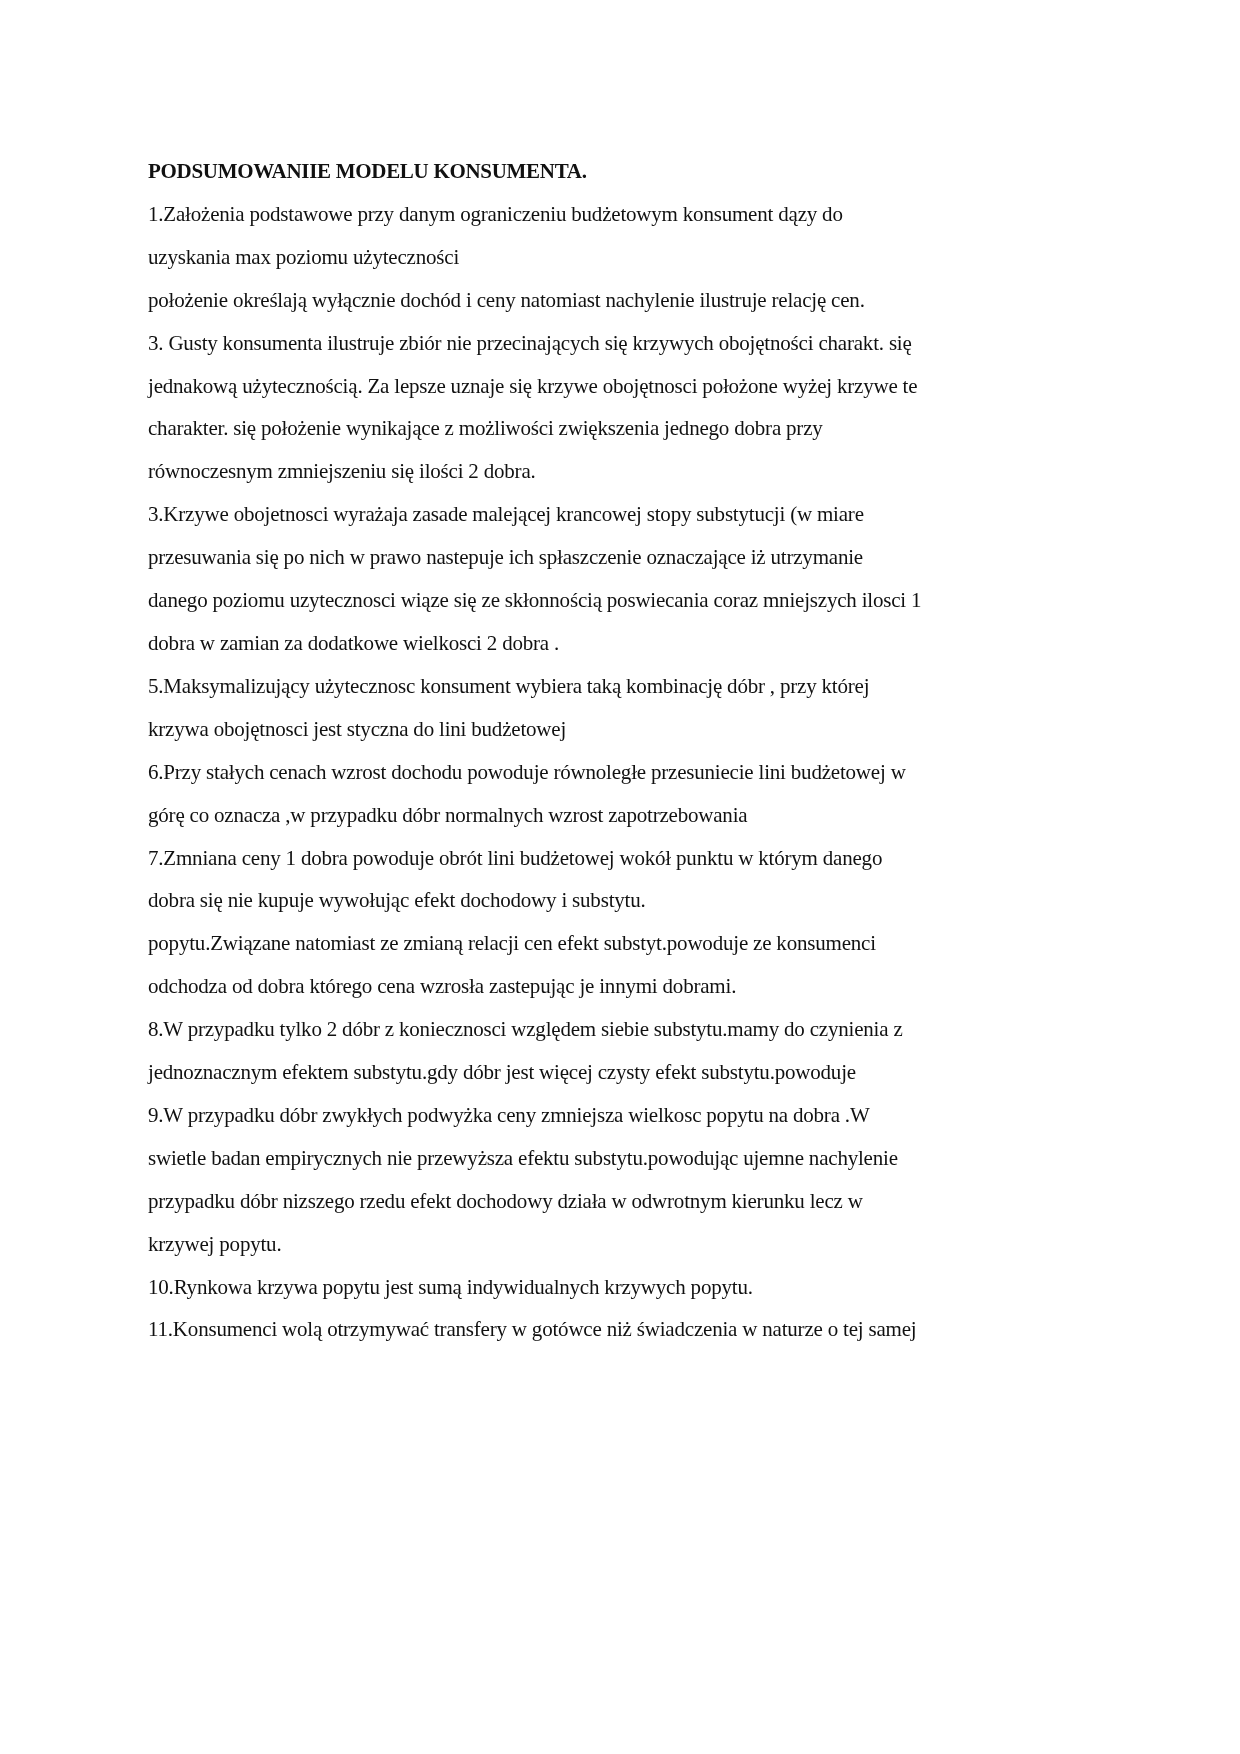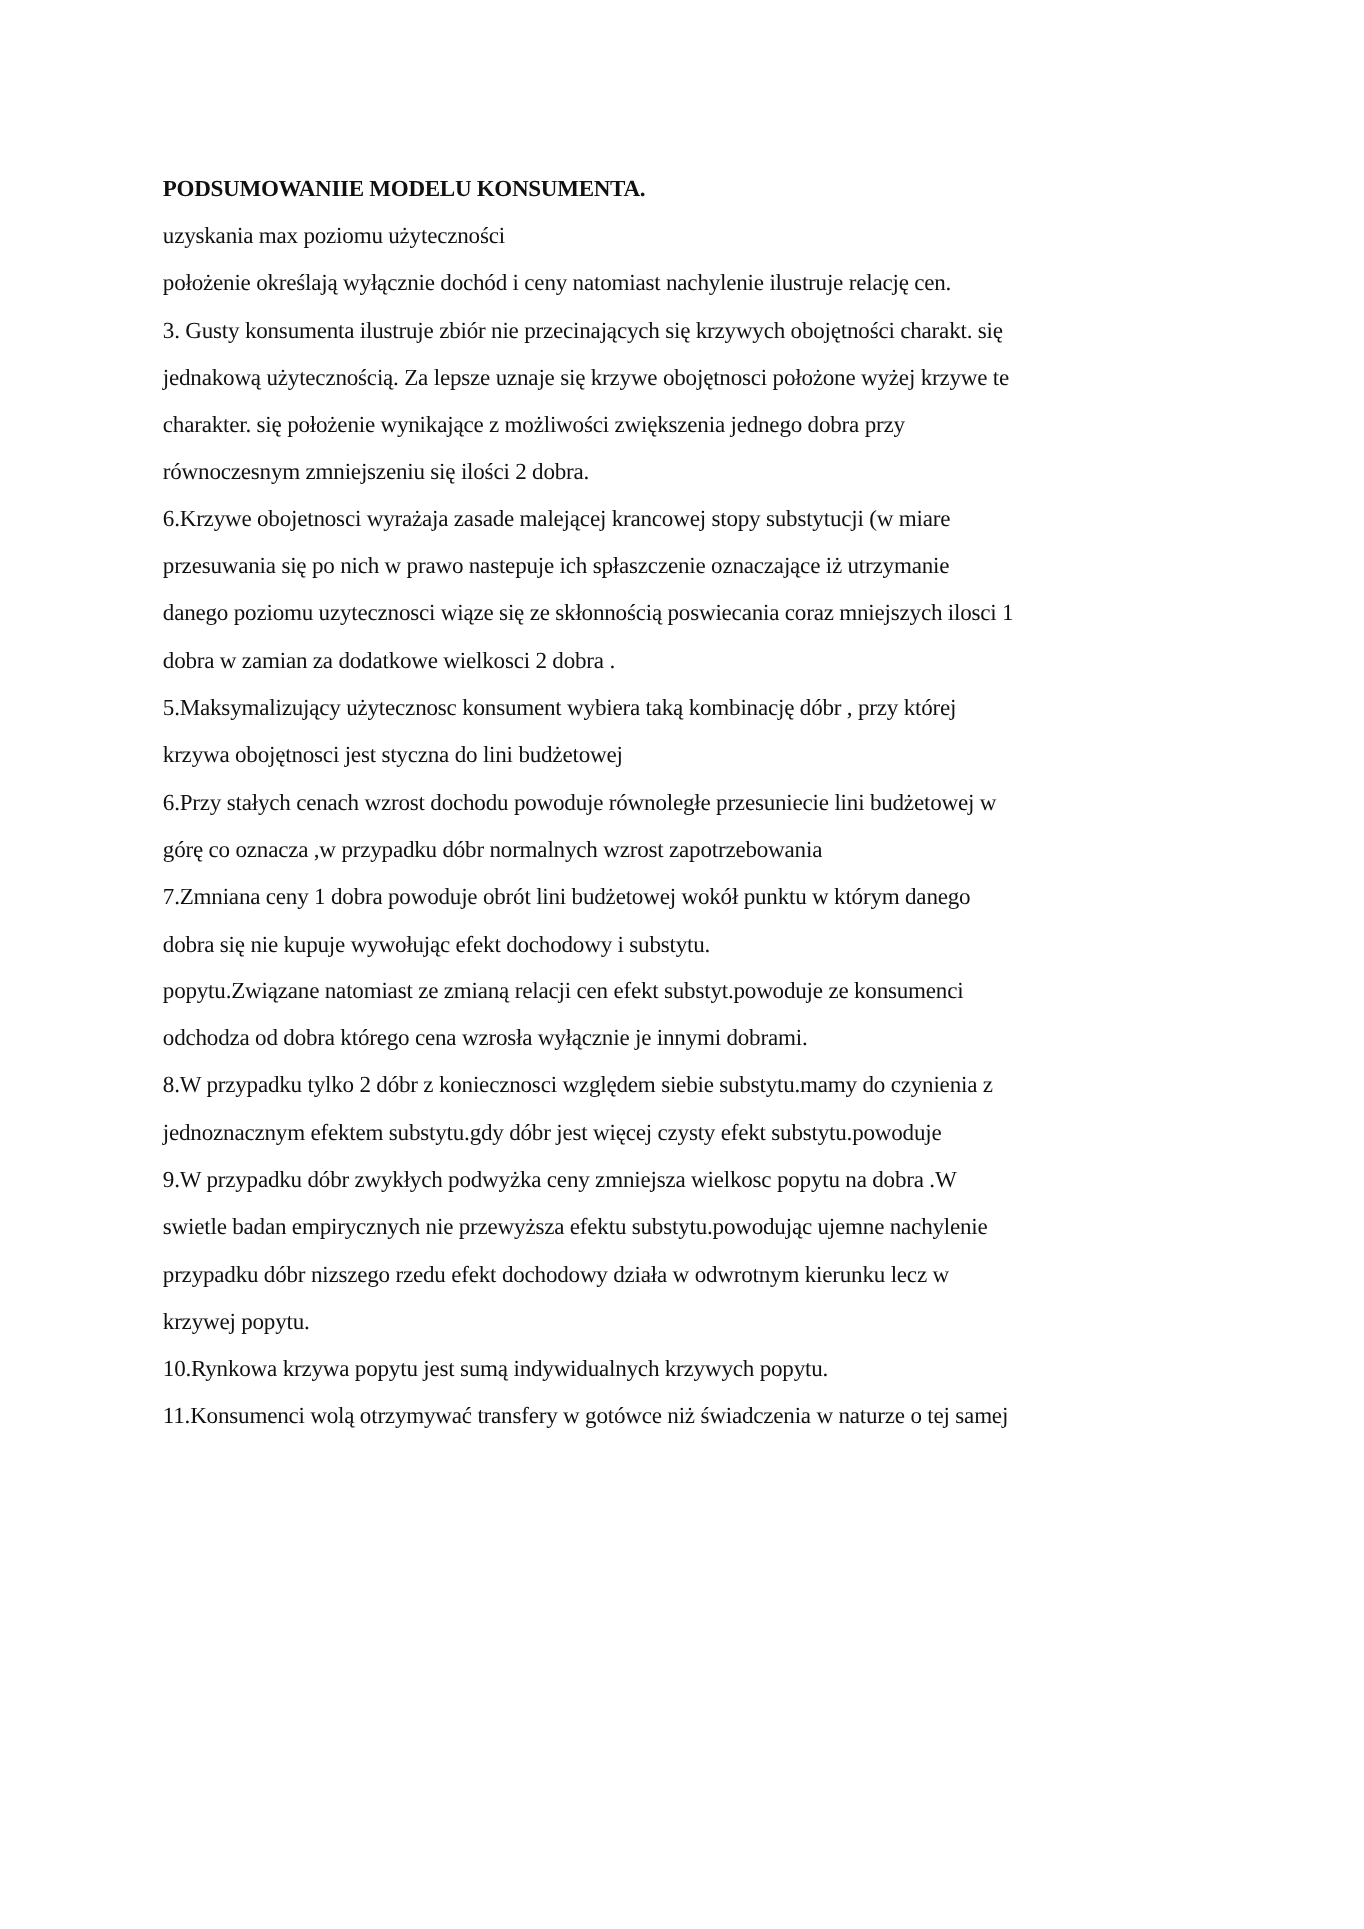--- a/index.html
+++ b/index.html
@@ -20,38 +20,39 @@
     letter-spacing: -0.3px;
   }
   .line { white-space: nowrap; letter-spacing: -0.2px; }
 </style>
 </head>
 <body>
 
 <div class="page">
   <div class="content">
     <div class="title">PODSUMOWANIIE MODELU KONSUMENTA.</div>
+    <div class="line">1.Założenia podstawowe przy danym ograniczeniu budżetowym konsument dązy do</div>
     <div class="line">uzyskania max poziomu użyteczności</div>
     <div class="line">położenie określają wyłącznie dochód i ceny natomiast nachylenie ilustruje relację cen.</div>
     <div class="line">3. Gusty konsumenta ilustruje zbiór nie przecinających się krzywych obojętności charakt. się</div>
     <div class="line">jednakową użytecznością. Za lepsze uznaje się krzywe obojętnosci położone wyżej krzywe te</div>
     <div class="line">charakter. się położenie wynikające z możliwości zwiększenia jednego dobra przy</div>
     <div class="line">równoczesnym zmniejszeniu się ilości 2 dobra.</div>
-    <div class="line">6.Krzywe  obojetnosci wyrażaja zasade malejącej krancowej stopy substytucji (w miare</div>
+    <div class="line">3.Krzywe  obojetnosci wyrażaja zasade malejącej krancowej stopy substytucji (w miare</div>
     <div class="line">przesuwania się po nich w prawo nastepuje ich spłaszczenie oznaczające iż utrzymanie</div>
     <div class="line">danego poziomu uzytecznosci wiąze się ze skłonnością poswiecania coraz mniejszych ilosci 1</div>
     <div class="line">dobra w zamian za dodatkowe wielkosci 2 dobra .</div>
     <div class="line">5.Maksymalizujący użytecznosc konsument wybiera taką kombinację dóbr , przy której</div>
     <div class="line">krzywa obojętnosci jest styczna do lini budżetowej</div>
     <div class="line">6.Przy stałych cenach wzrost dochodu powoduje równoległe przesuniecie lini budżetowej w</div>
     <div class="line">górę co oznacza ,w przypadku dóbr normalnych wzrost zapotrzebowania</div>
     <div class="line">7.Zmniana ceny 1 dobra powoduje obrót lini budżetowej wokół punktu w którym danego</div>
     <div class="line">dobra się nie kupuje wywołując efekt dochodowy i substytu.</div>
     <div class="line">popytu.Związane natomiast ze zmianą relacji cen efekt substyt.powoduje ze konsumenci</div>
-    <div class="line">odchodza od dobra którego cena wzrosła wyłącznie je innymi dobrami.</div>
+    <div class="line">odchodza od dobra którego cena wzrosła zastepując je innymi dobrami.</div>
     <div class="line">8.W przypadku tylko 2 dóbr z koniecznosci względem siebie substytu.mamy do czynienia z</div>
     <div class="line">jednoznacznym efektem substytu.gdy dóbr jest więcej czysty efekt substytu.powoduje</div>
     <div class="line">9.W przypadku dóbr zwykłych podwyżka ceny  zmniejsza wielkosc popytu na dobra .W</div>
     <div class="line">swietle badan empirycznych nie przewyższa efektu substytu.powodując ujemne nachylenie</div>
     <div class="line">przypadku  dóbr nizszego rzedu efekt dochodowy działa w odwrotnym kierunku lecz w</div>
     <div class="line">krzywej popytu.</div>
     <div class="line">10.Rynkowa krzywa popytu jest sumą indywidualnych krzywych popytu.</div>
     <div class="line">11.Konsumenci wolą otrzymywać transfery w gotówce niż świadczenia w naturze o tej samej</div>
   </div>
 </div>

